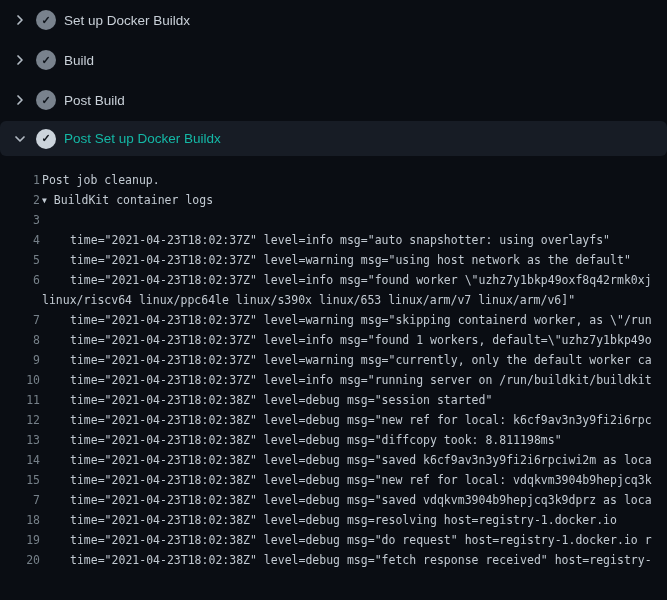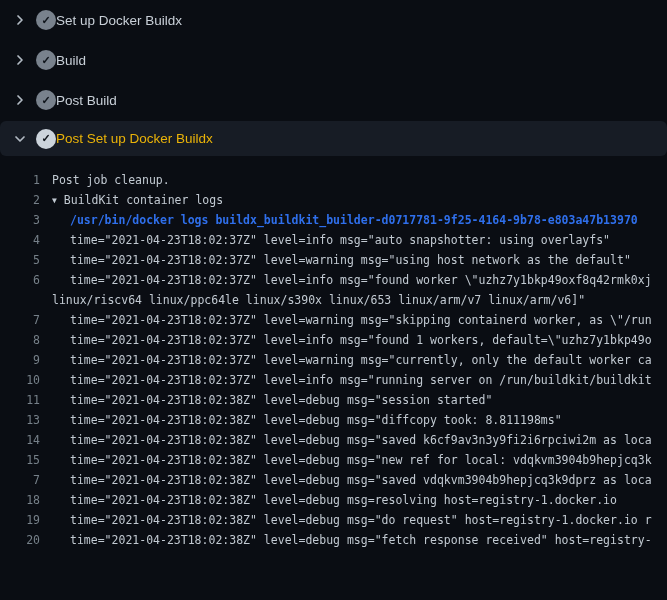--- a/index.html
+++ b/index.html
@@ -18,35 +18,35 @@
   .step-row.expanded{top:121px;height:35px;background:#171c25;border-radius:6px;}
   .chev{width:16px;height:16px;margin-left:12px;color:#b2bac3;display:flex;align-items:center;justify-content:center;flex:none;}
   .chev svg{display:block;}
   .chev.down svg{transform:rotate(90deg);}
   .check{
     width:20px;height:20px;border-radius:50%;margin-left:8px;flex:none;
     background:#79828d;color:#10151c;font-size:11px;font-weight:bold;
     display:flex;align-items:center;justify-content:center;
   }
   .expanded .check{background:#ccd4dc;}
-  .step-label{margin-left:0;color:#c9d0d8;font-size:13.5px;}
-  .expanded .step-label{color:#eab308;}
+  .step-label{margin-left:8px;color:#c9d0d8;font-size:13.5px;}
+  .expanded .step-label{color:#14b8a6;}
   
   .log{
     position:absolute;left:0;top:156px;right:0;padding-top:14px;
     font-family:"DejaVu Sans Mono","Liberation Mono",monospace;
     font-size:11.5px;line-height:20px;
   }
   .log-row{position:relative;height:20px;white-space:pre;overflow:hidden;}
   .ln{
     position:absolute;left:0;top:0;width:40px;text-align:right;
     color:#768089;cursor:pointer;
   }
   .lt{position:absolute;top:0;left:70px;color:#c2cad2;}
-  .log-row.base .lt,.log-row.group .lt,.log-row.cont .lt{left:52px;}
+  .log-row.base .lt,.log-row.group .lt,.log-row.cont .lt{left:42px;}
   .log-row.cmd .lt{color:#2f6feb;font-weight:600;}
   .tri{font-size:8px;display:inline-block;transform:translateY(-1px);margin-right:7px;cursor:pointer;}
 </style>
 </head>
 <body>
 
 <div class="screen">
 
   <div class="step-row r0">
     <span class="chev">
@@ -84,30 +84,31 @@
           <path d="M6 4l4 4-4 4" fill="none" stroke="currentColor" stroke-width="1.7" stroke-linecap="round" stroke-linejoin="round"></path>
         </svg>
     </span>
     <span class="check">✓</span>
     <span class="step-label">Post Set up Docker Buildx</span>
   </div>
 
   <div class="log">
       <div class="log-row base"><span class="ln">1</span><span class="lt">Post job cleanup.</span></div>
       <div class="log-row group"><span class="ln">2</span><span class="lt"><span class="tri">▼</span>BuildKit container logs</span></div>
-      <div class="log-row cmd"><span class="ln">3</span><span class="lt">/usr/bin/docker logs buildx_buildkit_builder-d0717781-9f25-4164-9b78-e803a47b13970</span></div>
+      <div class="log-row cmd"><span class="ln">3</span></div>
       <div class="log-row sub"><span class="ln">4</span><span class="lt">time="2021-04-23T18:02:37Z" level=info msg="auto snapshotter: using overlayfs"</span></div>
       <div class="log-row sub"><span class="ln">5</span><span class="lt">time="2021-04-23T18:02:37Z" level=warning msg="using host network as the default"</span></div>
       <div class="log-row sub"><span class="ln">6</span><span class="lt">time="2021-04-23T18:02:37Z" level=info msg="found worker \"uzhz7y1bkp49oxf8q42rmk0xj</span></div>
       <div class="log-row cont"><span class="ln"></span><span class="lt">linux/riscv64 linux/ppc64le linux/s390x linux/653 linux/arm/v7 linux/arm/v6]"</span></div>
       <div class="log-row sub"><span class="ln">7</span><span class="lt">time="2021-04-23T18:02:37Z" level=warning msg="skipping containerd worker, as \"/run</span></div>
       <div class="log-row sub"><span class="ln">8</span><span class="lt">time="2021-04-23T18:02:37Z" level=info msg="found 1 workers, default=\"uzhz7y1bkp49o</span></div>
       <div class="log-row sub"><span class="ln">9</span><span class="lt">time="2021-04-23T18:02:37Z" level=warning msg="currently, only the default worker ca</span></div>
       <div class="log-row sub"><span class="ln">10</span><span class="lt">time="2021-04-23T18:02:37Z" level=info msg="running server on /run/buildkit/buildkit</span></div>
       <div class="log-row sub"><span class="ln">11</span><span class="lt">time="2021-04-23T18:02:38Z" level=debug msg="session started"</span></div>
+      <div class="log-row sub"><span class="ln">12</span><span class="lt">time="2021-04-23T18:02:38Z" level=debug msg="new ref for local: k6cf9av3n3y9fi2i6rpc</span></div>
       <div class="log-row sub"><span class="ln">13</span><span class="lt">time="2021-04-23T18:02:38Z" level=debug msg="diffcopy took: 8.811198ms"</span></div>
       <div class="log-row sub"><span class="ln">14</span><span class="lt">time="2021-04-23T18:02:38Z" level=debug msg="saved k6cf9av3n3y9fi2i6rpciwi2m as loca</span></div>
       <div class="log-row sub"><span class="ln">15</span><span class="lt">time="2021-04-23T18:02:38Z" level=debug msg="new ref for local: vdqkvm3904b9hepjcq3k</span></div>
       <div class="log-row sub"><span class="ln">7</span><span class="lt">time="2021-04-23T18:02:38Z" level=debug msg="saved vdqkvm3904b9hepjcq3k9dprz as loca</span></div>
       <div class="log-row sub"><span class="ln">18</span><span class="lt">time="2021-04-23T18:02:38Z" level=debug msg=resolving host=registry-1.docker.io</span></div>
       <div class="log-row sub"><span class="ln">19</span><span class="lt">time="2021-04-23T18:02:38Z" level=debug msg="do request" host=registry-1.docker.io r</span></div>
       <div class="log-row sub"><span class="ln">20</span><span class="lt">time="2021-04-23T18:02:38Z" level=debug msg="fetch response received" host=registry-</span></div>
     </div>
 
 </div>

